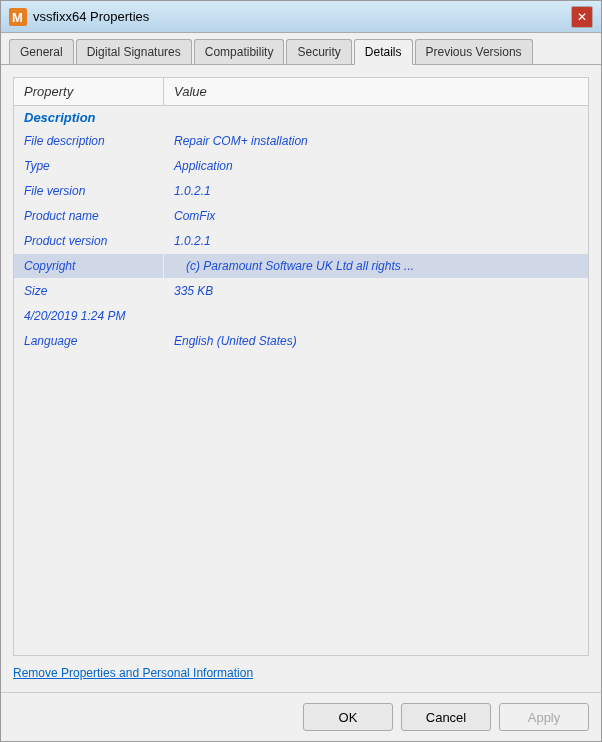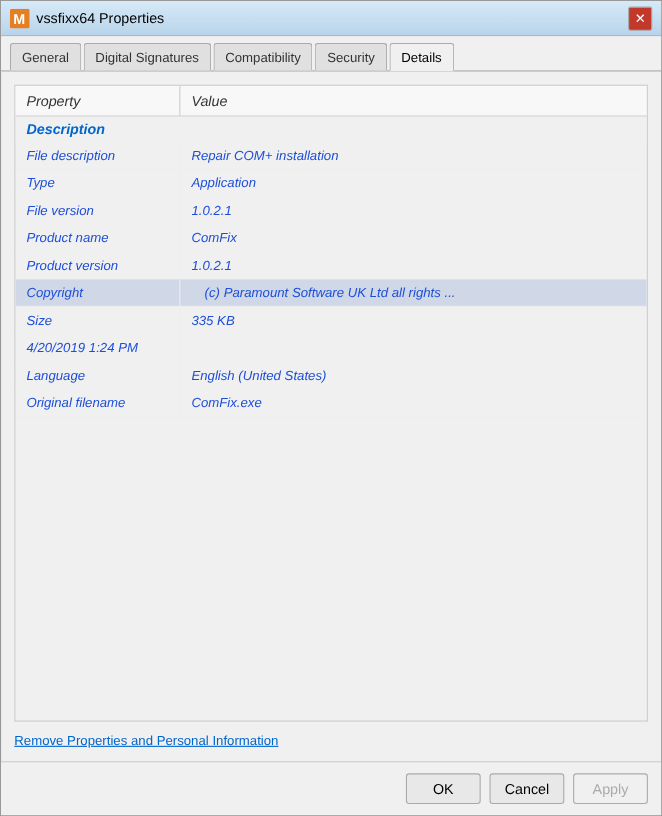--- a/index.html
+++ b/index.html
@@ -153,21 +153,21 @@
     .button-bar {
       display: flex;
       justify-content: flex-end;
       padding: 10px 12px;
       gap: 8px;
       border-top: 1px solid #ccc;
       flex-shrink: 0;
       background: #f0f0f0;
     }
     .btn {
-      width: 68px;
+      width: 90px;
       height: 28px;
       border: 1px solid #aaa;
       background: #e8e8e8;
       cursor: pointer;
       font-size: 13px;
       color: #000;
       border-radius: 3px;
     }
     .btn.disabled {
       color: #aaa;
@@ -190,20 +190,21 @@
     <span class="title-bar-text">vssfixx64 Properties</span>
     <div class="title-bar-close">✕</div>
   </div>
 
   <div class="tabs-bar">
     <div class="tab">General</div>
     <div class="tab">Digital Signatures</div>
     <div class="tab">Compatibility</div>
     <div class="tab">Security</div>
     <div class="tab active">Details</div>
+    <div class="tab">Previous Versions</div>
   </div>
 
   <div class="content">
     <div class="properties-table">
 
       <div class="table-header">
         <div class="table-header-cell">Property</div>
         <div class="table-header-cell">Value</div>
       </div>
 
@@ -249,24 +250,20 @@
 
         <div class="table-row">
           <div class="table-cell">4/20/2019 1:24 PM</div>
         </div>
 
         <div class="table-row">
           <div class="table-cell">Language</div>
           <div class="table-cell">English (United States)</div>
         </div>
 
-        <div class="table-row">
-          <div class="table-cell">Original filename</div>
-          <div class="table-cell">ComFix.exe</div>
-        </div>
       </div>
     </div>
 
     <a class="remove-link">Remove Properties and Personal Information</a>
   </div>
 
   <div class="button-bar">
     <button class="btn">OK</button>
     <button class="btn">Cancel</button>
     <button class="btn disabled">Apply</button>

